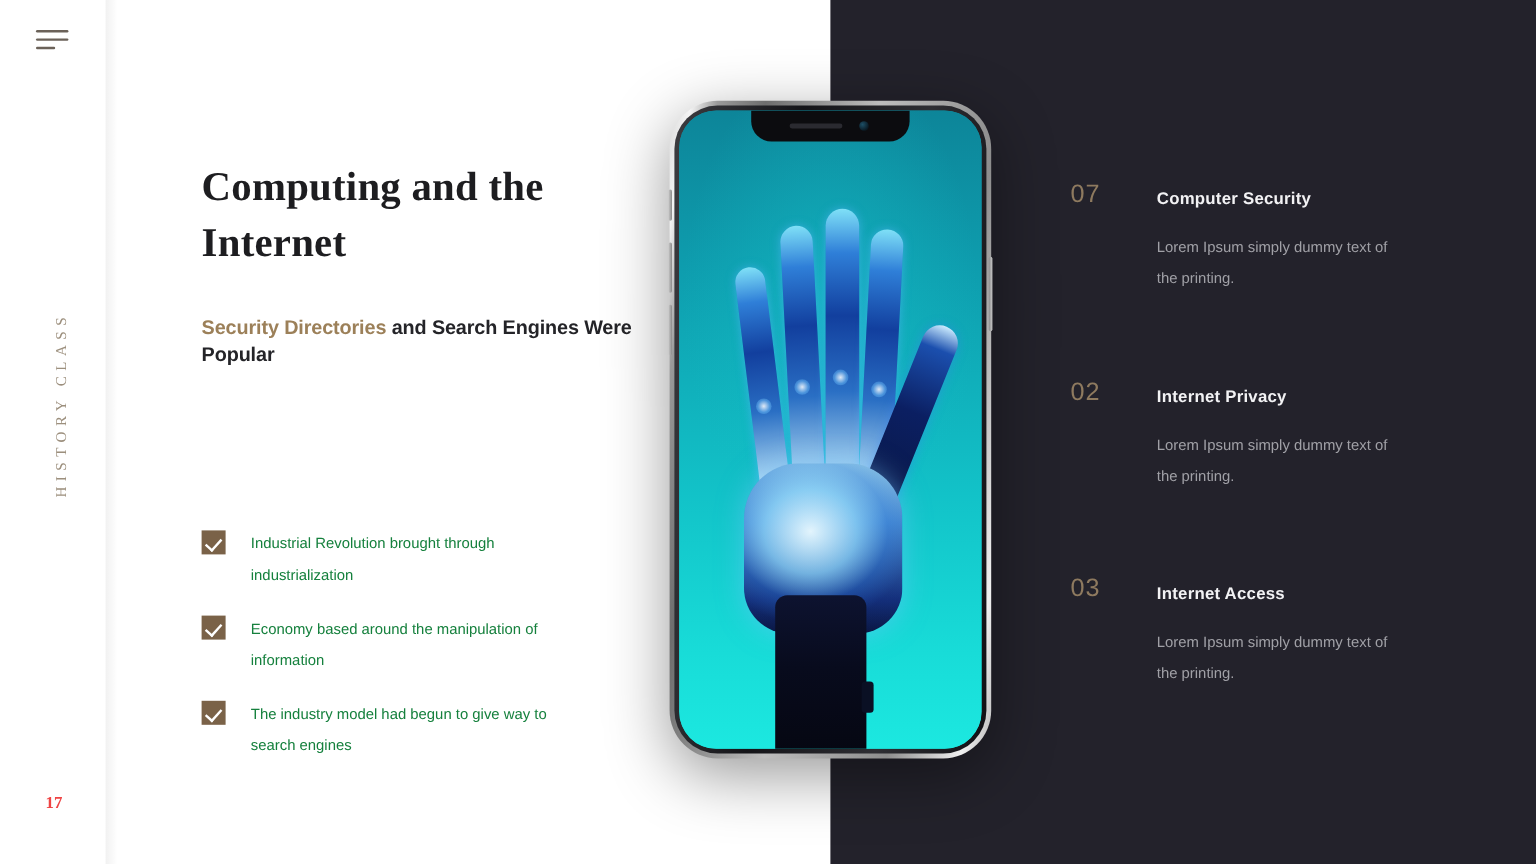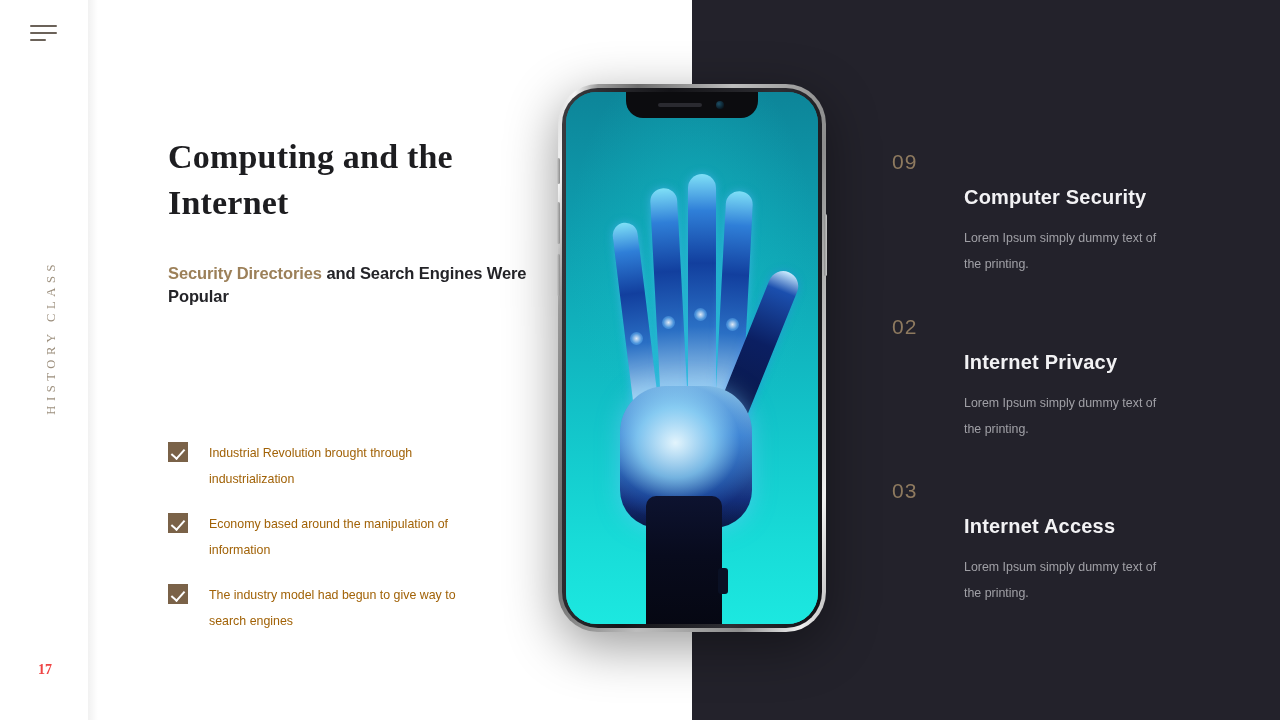--- a/index.html
+++ b/index.html
@@ -121,21 +121,21 @@
     position: absolute;
     left: 6px; top: 4px;
     width: 6px; height: 11px;
     border: solid #ffffff;
     border-width: 0 2px 2px 0;
     transform: rotate(42deg);
   }
   .check-text {
     font-size: 12.4px;
     line-height: 26px;
-    color: #a16207;
+    color: #15803d;
     max-width: 275px;
   }
 
   
   .right-panel {
     position: absolute; left: 692px; top: 0;
     width: 588px; height: 720px;
     background: #23222b;
   }
   .feature {
@@ -146,26 +146,25 @@
   .feature .num {
     position: absolute;
     left: -72px; top: -4px;
     font-size: 21px;
     font-weight: 300;
     letter-spacing: 1px;
     color: #8e7a5f;
     font-family: "Liberation Sans", sans-serif;
   }
   .feature .f-title {
-    font-size: 20px;
+    font-size: 14px;
     font-weight: 700;
     color: #f2f2f4;
     letter-spacing: 0.2px;
     line-height: 22px;
-    margin-top: 32px;
   }
   .feature .f-desc {
     margin-top: 17px;
     font-size: 12.4px;
     line-height: 26px;
     color: #a0a0a6;
     max-width: 200px;
   }
   #feature-0 { top: 154px; }
   #feature-1 { top: 319px; }
@@ -333,21 +332,21 @@
       <div class="check-row">
         <span class="check-box"></span>
         <span class="check-text">The industry model had begun to give way to search engines</span>
       </div>
     </div>
   </div>
 
   <div class="right-panel">
 
     <div class="feature" id="feature-0">
-      <span class="num">09</span>
+      <span class="num">07</span>
       <div class="f-title">Computer Security</div>
       <div class="f-desc">Lorem Ipsum simply dummy text of the printing.</div>
     </div>
 
     <div class="feature" id="feature-1">
       <span class="num">02</span>
       <div class="f-title">Internet Privacy</div>
       <div class="f-desc">Lorem Ipsum simply dummy text of the printing.</div>
     </div>
 

